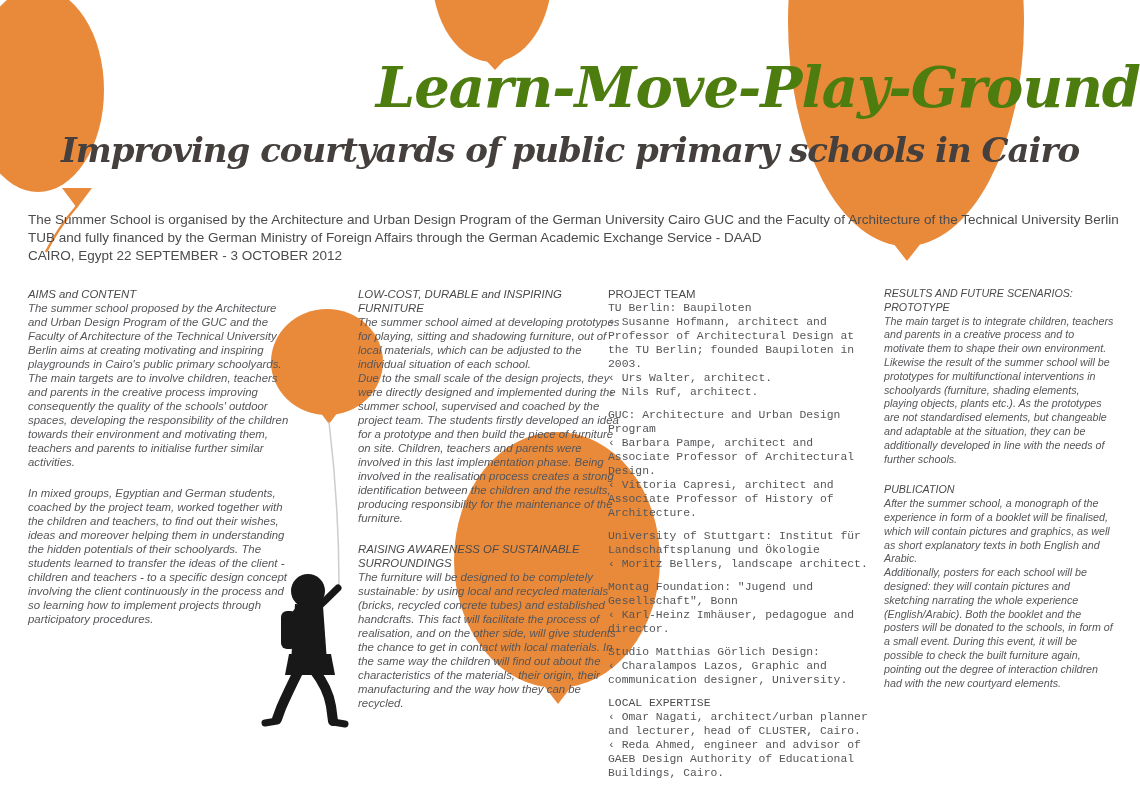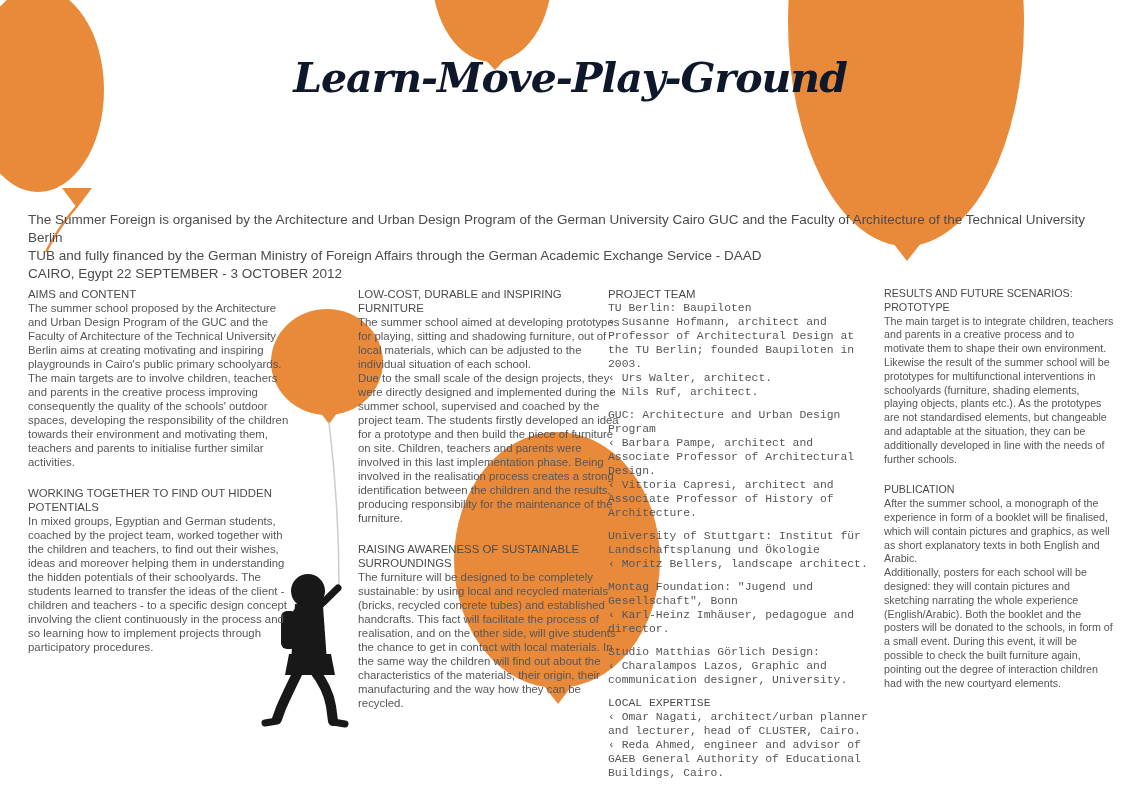--- a/index.html
+++ b/index.html
@@ -2,36 +2,36 @@
 <html><head>
 <meta charset="utf-8">
 <style>
   * { margin:0; padding:0; box-sizing:border-box; }
   html,body { width:1140px; height:805px; background:#ffffff; overflow:hidden; }
   .page { position:relative; width:1140px; height:805px; background:#fff;
           font-family:"Liberation Sans", sans-serif; }
   .balloon-layer { position:absolute; inset:0; z-index:0; pointer-events:none; }
   .content { position:absolute; inset:0; z-index:1; }
 
-  .title { position:absolute; top:54px; left:0; width:100%; text-align:center;
+  .title { position:absolute; top:54px; left:0; width:100%; text-align:right;
            font-family:"DejaVu Serif", serif; font-style:italic; font-weight:bold;
-           font-size:41px; color:#0f172a; letter-spacing:-1px; }
+           font-size:56px; color:#4d7c0f; letter-spacing:-1px; }
   .subtitle { position:absolute; top:130px; left:0; width:100%; text-align:center;
               font-family:"DejaVu Serif", serif; font-style:italic; font-weight:bold;
               font-size:34px; color:#45403e; letter-spacing:-1px; }
 
   .intro { position:absolute; left:28px; top:211px; width:1095px;
            font-size:13.5px; line-height:18px; color:#4b4b4d; }
 
   .col { position:absolute; top:287px; font-size:11.4px; line-height:14px; color:#56565a; }
   .col-1 { left:28px;  width:268px; }
   .col-2 { left:318px; width:268px;margin-left:40px; }
   .col-3 { left:608px; width:268px; }
   .col-4 { left:884px; width:232px; font-size:10.7px; line-height:13.8px; }
-  .section { margin-bottom:17px; }
+  .section { margin-bottom:17px;font-style:italic; }
   .sec-heading { text-transform:none; color:#4a4a4c; }
   .sec-body { white-space:pre-line; }
   .c3-item { margin:0;font-family:Liberation Mono, monospace; }
   .c3-gap { margin-top:9px; }
 
   .footer { position:absolute; left:0; top:728px; width:1140px; height:77px; }
 </style>
 </head>
 <body>
 
@@ -69,34 +69,34 @@
       <path d="M296,612 Q291,628 295,641" stroke="#181818" stroke-width="6" fill="none" stroke-linecap="round"></path>
       <path d="M314,670 Q328,688 331,706 L333,721" stroke="#181818" stroke-width="10" fill="none" stroke-linecap="round"></path>
       <path d="M333,722 L345,724" stroke="#181818" stroke-width="7" fill="none" stroke-linecap="round"></path>
       <path d="M299,670 Q288,692 281,708 L277,719" stroke="#181818" stroke-width="10" fill="none" stroke-linecap="round"></path>
       <path d="M277,721 L265,723" stroke="#181818" stroke-width="7" fill="none" stroke-linecap="round"></path>
     </g>
   </svg>
 
   <div class="content">
     <div class="title">Learn-Move-Play-Ground</div>
+    <div class="subtitle">Improving courtyards of public primary schools in Cairo</div>
 
     <div class="intro">
-      <div>The Summer Foreign is organised by the Architecture and Urban Design Program of the German University Cairo GUC and the Faculty of Architecture of the Technical University Berlin</div>
+      <div>The Summer School is organised by the Architecture and Urban Design Program of the German University Cairo GUC and the Faculty of Architecture of the Technical University Berlin</div>
       <div>TUB and fully financed by the German Ministry of Foreign Affairs through the German Academic Exchange Service - DAAD</div>
       <div>CAIRO, Egypt 22 SEPTEMBER - 3 OCTOBER 2012</div>
     </div>
 
     <div class="col col-1">
       <div class="section">
         <div class="sec-heading">AIMS and CONTENT</div>
         <div class="sec-body">The summer school proposed by the Architecture and Urban Design Program of the GUC and the Faculty of Architecture of the Technical University Berlin aims at creating motivating and inspiring playgrounds in Cairo's public primary schoolyards. The main targets are to involve children, teachers and parents in the creative process improving consequently the quality of the schools' outdoor spaces, developing the responsibility of the children towards their environment and motivating them, teachers and parents to initialise further similar activities.</div>
       </div>
       <div class="section">
-        <div class="sec-heading">WORKING TOGETHER TO FIND OUT HIDDEN POTENTIALS</div>
         <div class="sec-body">In mixed groups, Egyptian and German students, coached by the project team, worked together with the children and teachers, to find out their wishes, ideas and moreover helping them in understanding the hidden potentials of their schoolyards. The students learned to transfer the ideas of the client - children and teachers - to a specific design concept involving the client continuously in the process and so learning how to implement projects through participatory procedures.</div>
       </div>
     </div>
 
     <div class="col col-2">
       <div class="section">
         <div class="sec-heading">LOW-COST, DURABLE and INSPIRING FURNITURE</div>
         <div class="sec-body">The summer school aimed at developing prototypes for playing, sitting and shadowing furniture, out of local materials, which can be adjusted to the individual situation of each school.
 Due to the small scale of the design projects, they were directly designed and implemented during the summer school, supervised and coached by the project team. The students firstly developed an idea for a prototype and then build the piece of furniture on site. Children, teachers and parents were involved in this last implementation phase. Being involved in the realisation process creates a strong identification between the children and the results, producing responsibility for the maintenance of the furniture.</div>
       </div>
@@ -116,21 +116,21 @@
       <p class="c3-item">‹   Barbara Pampe, architect and Associate Professor of Architectural Design.</p>
       <p class="c3-item">‹   Vittoria Capresi, architect and Associate Professor of History of Architecture.</p>
       <p class="c3-item c3-gap">University of Stuttgart: Institut für Landschaftsplanung und Ökologie</p>
       <p class="c3-item">‹   Moritz Bellers, landscape architect.</p>
       <p class="c3-item c3-gap">Montag Foundation: "Jugend und Gesellschaft", Bonn</p>
       <p class="c3-item">‹   Karl-Heinz Imhäuser, pedagogue and director.</p>
       <p class="c3-item c3-gap">Studio Matthias Görlich Design:</p>
       <p class="c3-item">‹   Charalampos Lazos, Graphic and communication designer, University.</p>
       <p class="c3-item c3-gap sec-heading">LOCAL EXPERTISE</p>
       <p class="c3-item">‹   Omar Nagati, architect/urban planner and lecturer, head of CLUSTER, Cairo.</p>
-      <p class="c3-item">‹   Reda Ahmed, engineer and advisor of GAEB General Authority of Educational Buildings, Cairo.</p>
+      <p class="c3-item">‹   Reda Ahmed, engineer and advisor of GAEB Design Authority of Educational Buildings, Cairo.</p>
     </div>
 
     <div class="col col-4">
       <div class="section">
         <div class="sec-heading">RESULTS AND FUTURE SCENARIOS: PROTOTYPE</div>
         <div class="sec-body">The main target is to integrate children, teachers and parents in a creative process and to motivate them to shape their own environment. Likewise the result of the summer school will be prototypes for multifunctional interventions in schoolyards (furniture, shading elements, playing objects, plants etc.). As the prototypes are not standardised elements, but changeable and adaptable at the situation, they can be additionally developed in line with the needs of further schools.</div>
       </div>
       <div class="section">
         <div class="sec-heading">PUBLICATION</div>
         <div class="sec-body">After the summer school, a monograph of the experience in form of a booklet will be finalised, which will contain pictures and graphics, as well as short explanatory texts in both English and Arabic.

